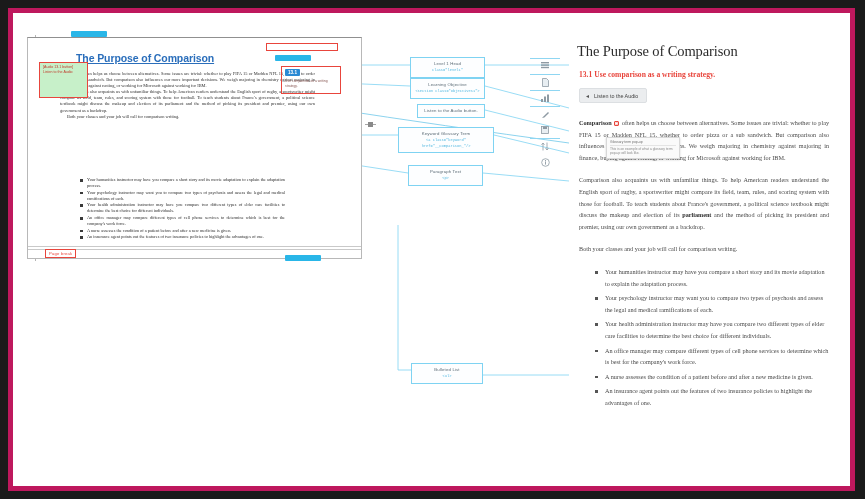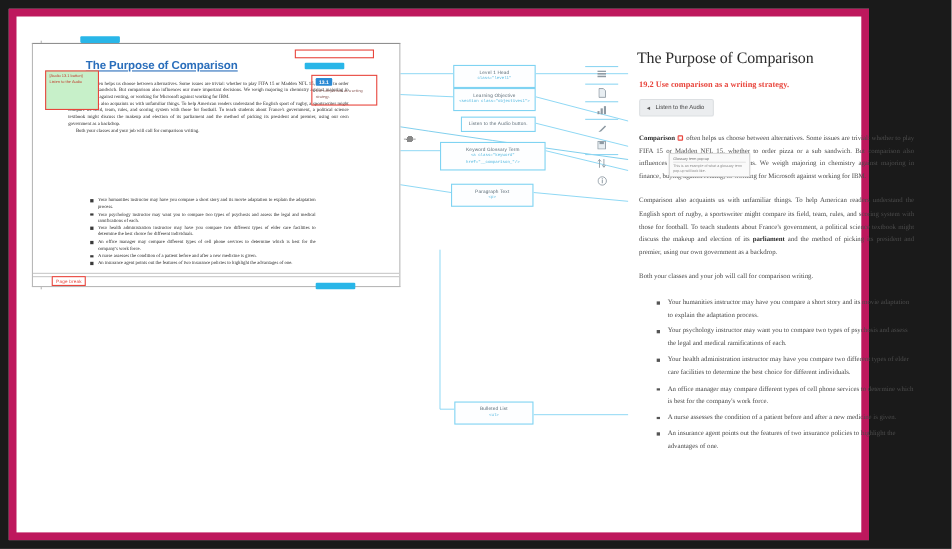--- a/index.html
+++ b/index.html
@@ -4,22 +4,22 @@
 <style>
   * { box-sizing: border-box; }
   html, body { margin:0; padding:0; }
   body {
     width:865px; height:499px;
     background:#1a1a1a;
     font-family:"Liberation Sans", sans-serif;
     overflow:hidden;
   }
   .frame {
-    position:absolute; left:8px; top:8px; width:782px; height:483px;
-    background:#ffffff; border:7px solid #be185d;
+    position:absolute; left:8px; top:8px; width:847px; height:483px;
+    background:#ffffff; border:5px solid #be185d;
   }
 
   
   .page-pane { position:absolute; left:14px; top:24px; width:335px; height:222px; }
   .page-paper {
     position:absolute; left:0; top:0; width:335px; height:222px;
     background:#fff; border:1px solid #b8b8b8; border-top:1px solid #909090;
     overflow:hidden;
   }
   .pg-title {
@@ -329,21 +329,21 @@
       <svg width="9" height="9" viewBox="0 0 9 9">
           <circle cx="4.5" cy="4.5" r="3.8" fill="none" stroke="#8e9aa3" stroke-width="0.8"></circle>
           <rect x="4.1" y="3.4" width="0.9" height="3.2" fill="#8e9aa3"></rect>
           <rect x="4.1" y="2" width="0.9" height="1" fill="#8e9aa3"></rect>
         </svg>
     </div>
   </div>
 
   <div class="web">
     <div class="web-title">The Purpose of Comparison</div>
-    <div class="web-lo">19.2  Use comparison as a writing strategy.</div>
+    <div class="web-lo">13.1  Use comparison as a writing strategy.</div>
     <div class="audio-btn">
       <span class="spk">◂</span>
       <span>Listen to the Audio</span>
     </div>
     <div class="web-body">
       <p><b>Comparison</b> <span class="gloss-mark">□</span> often helps us choose between alternatives. Some issues are trivial: whether to play FIFA 15 or Madden NFL 15, whether to order pizza or a sub sandwich. But comparison also influences our more important decisions. We weigh majoring in chemistry against majoring in finance, buying against renting, or working for Microsoft against working for IBM.</p>
       <p>Comparison also acquaints us with unfamiliar things. To help American readers understand the English sport of rugby, a sportswriter might compare its field, team, rules, and scoring system with those for football. To teach students about France's government, a political science textbook might discuss the makeup and election of its <b>parliament</b> and the method of picking its president and premier, using our own government as a backdrop.</p>
       <p>Both your classes and your job will call for comparison writing.</p>
     </div>
     <ul class="web-list">

